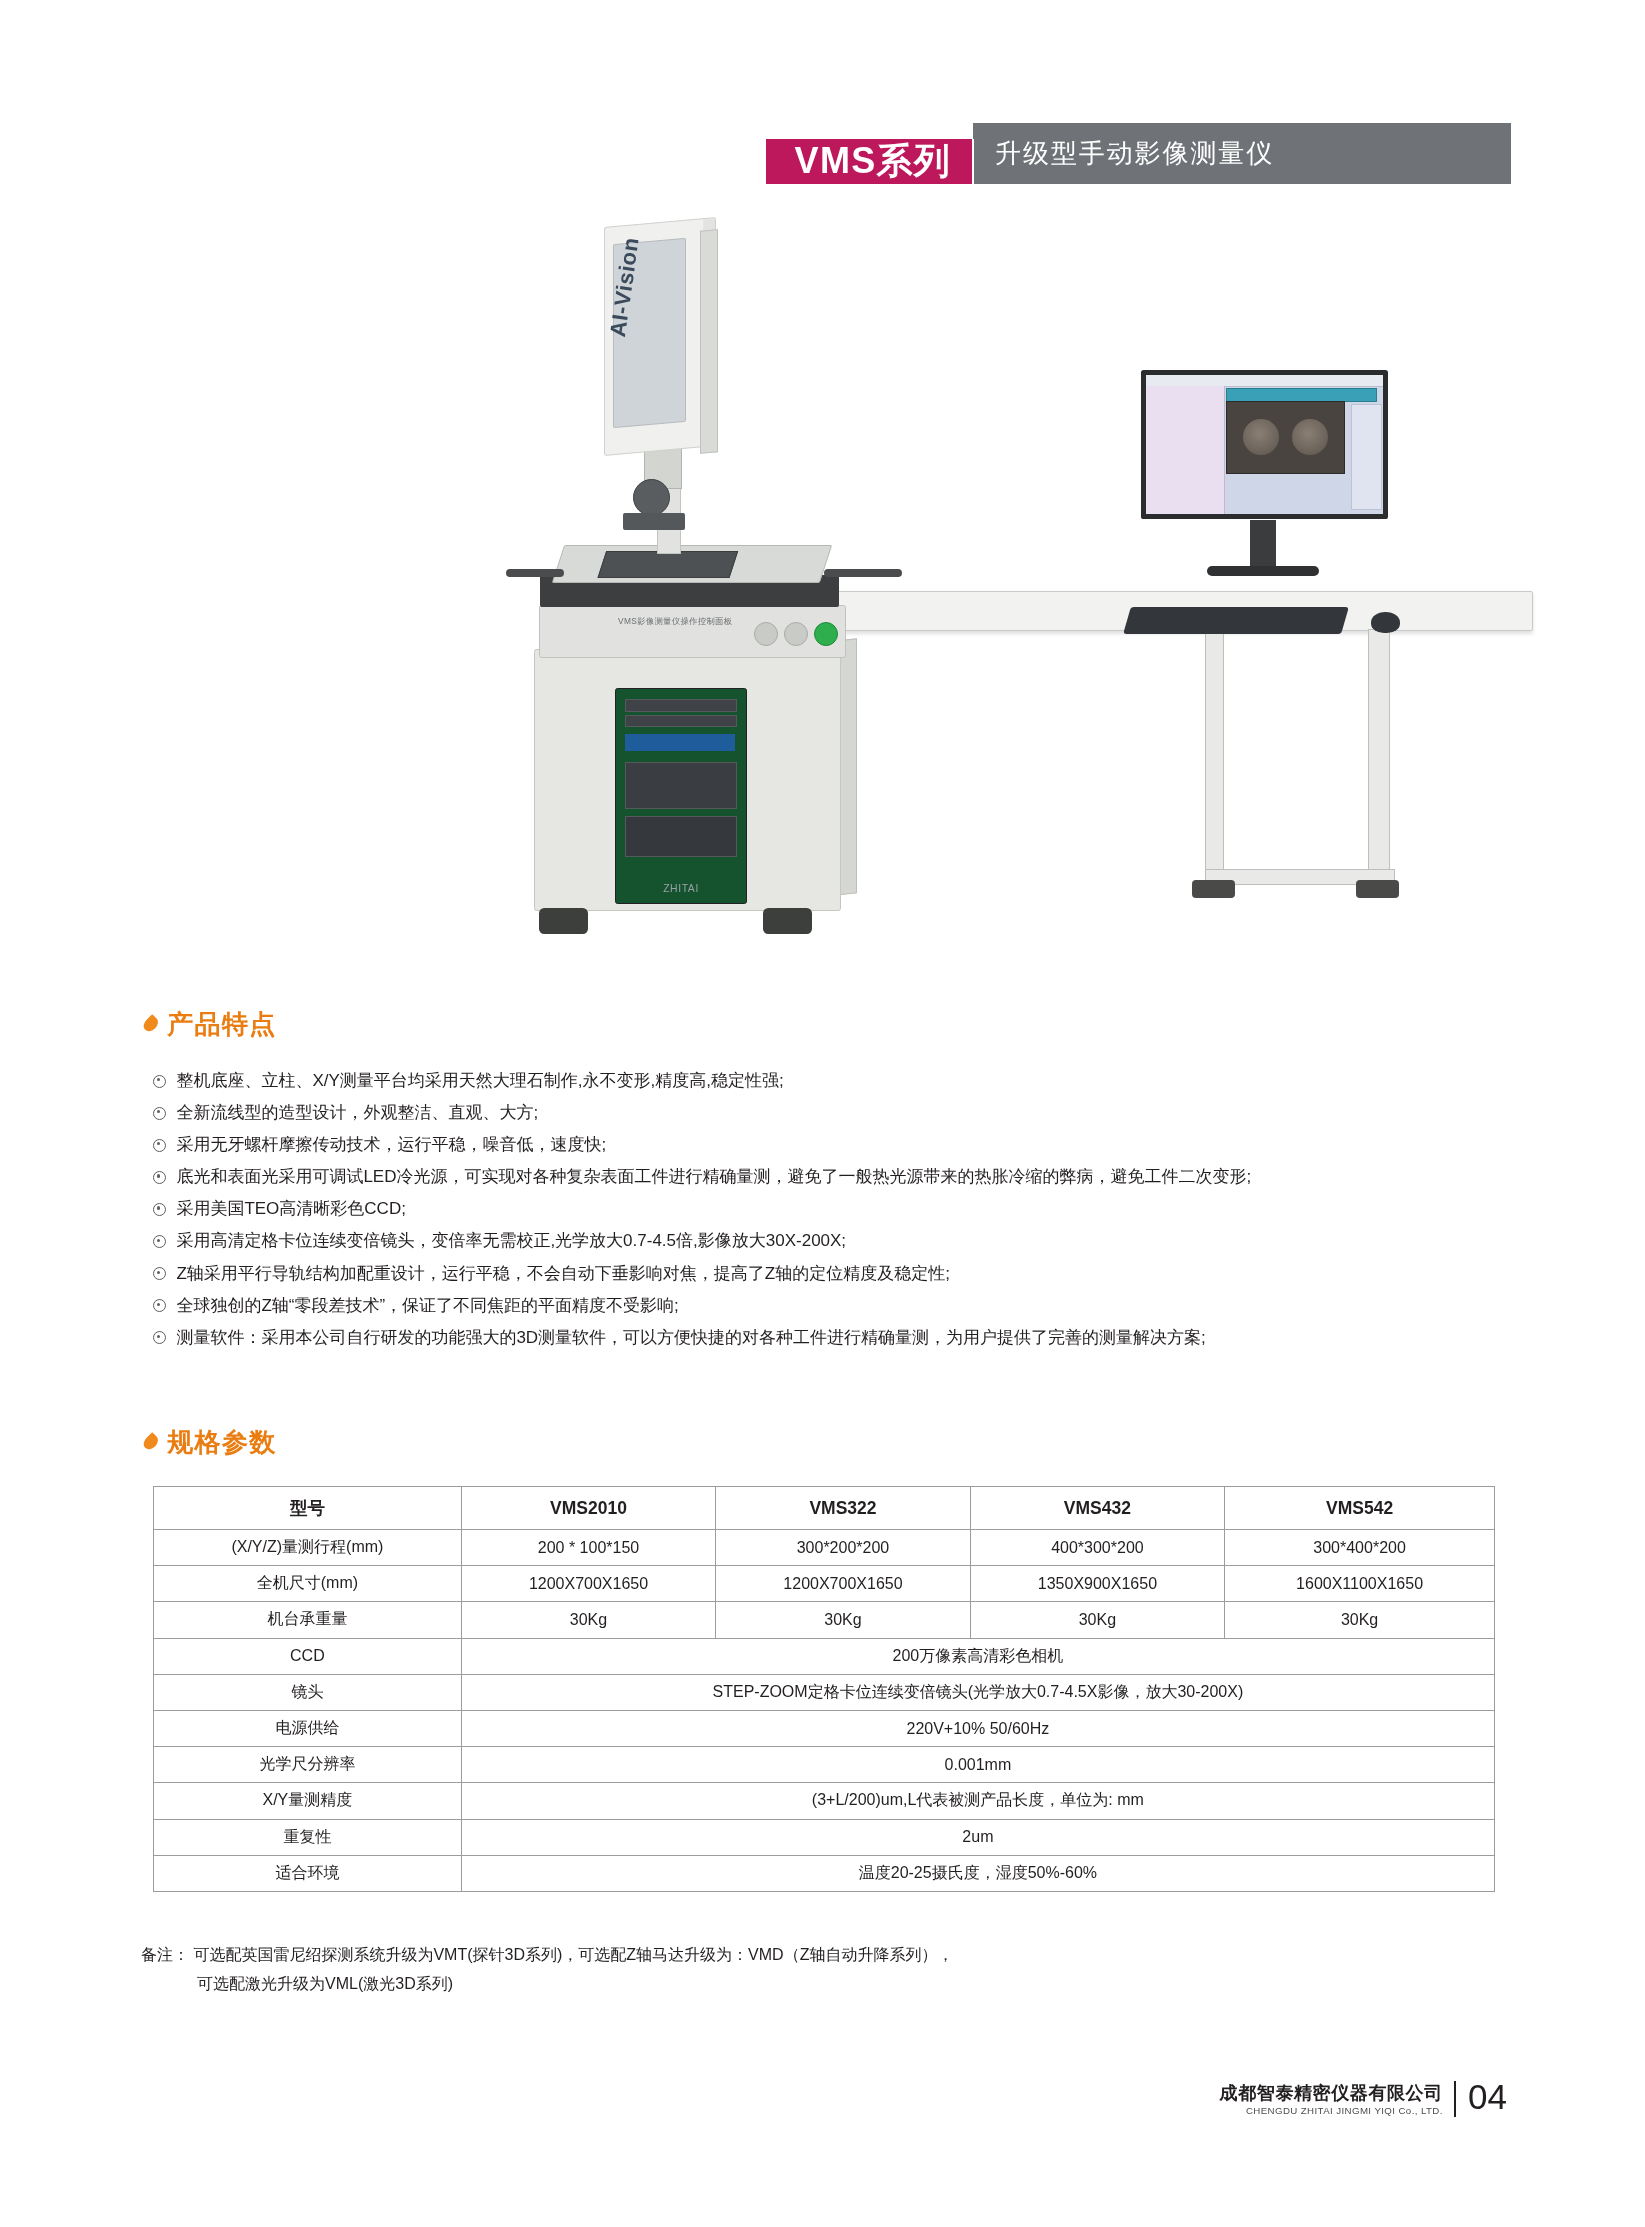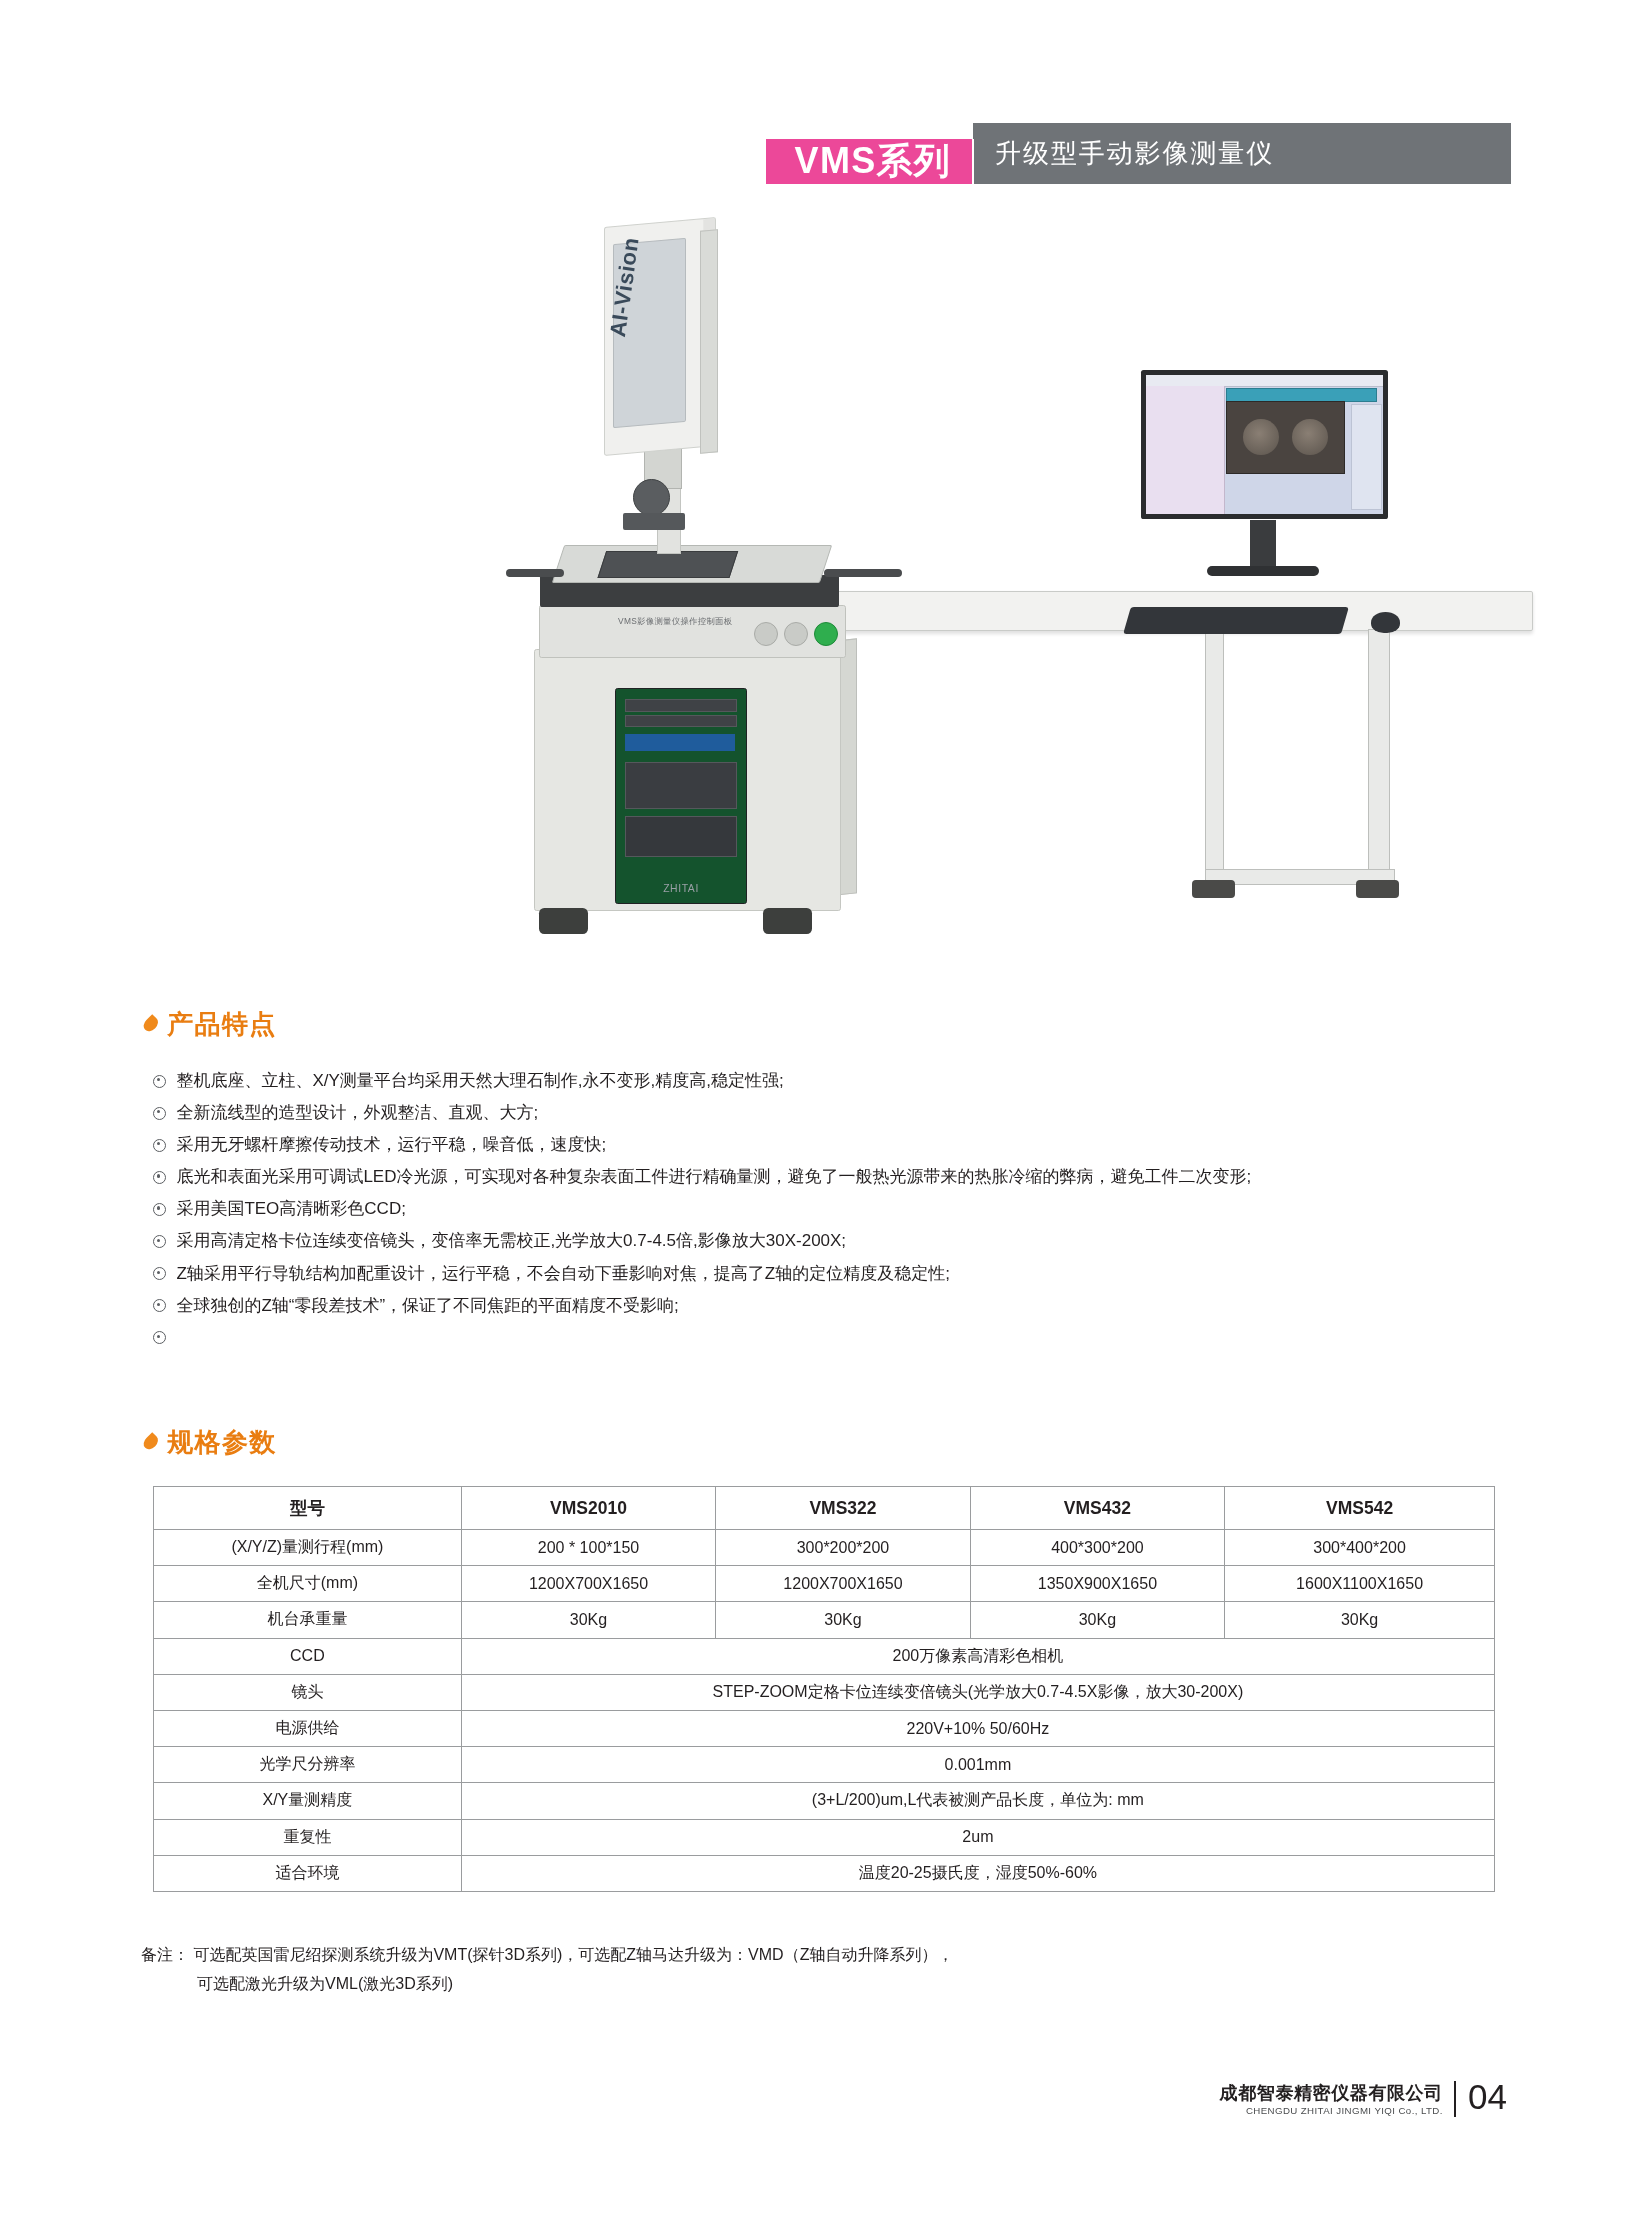--- a/index.html
+++ b/index.html
@@ -20,21 +20,21 @@
   .header-banner {
     position: absolute;
     top: 123px;
     left: 766px;
     width: 745px;
     height: 61px;
     display: flex;
     align-items: stretch;
   }
   .banner-blue {
-    background: #ec4899;
+    background: #be185d;
     color: #ffffff;
     font-size: 36px;
     font-weight: bold;
     letter-spacing: 1.3px;
     display: flex;
     align-items: center;
     padding: 0 22px 0 28.6px;
     white-space: nowrap;
     position: relative;
     margin-top: 16px;
@@ -679,20 +679,21 @@
   <div class="feature-item">
     <span class="bullet-ring"></span>
     <span>Z轴采用平行导轨结构加配重设计，运行平稳，不会自动下垂影响对焦，提高了Z轴的定位精度及稳定性;</span>
   </div>
   <div class="feature-item">
     <span class="bullet-ring"></span>
     <span>全球独创的Z轴“零段差技术”，保证了不同焦距的平面精度不受影响;</span>
   </div>
   <div class="feature-item">
     <span class="bullet-ring"></span>
+    <span>测量软件：采用本公司自行研发的功能强大的3D测量软件，可以方便快捷的对各种工件进行精确量测，为用户提供了完善的测量解决方案;</span>
   </div>
 </div>
 
 <div class="section-heading" style="top:1425px; left:144px;">
   <span class="flame-icon"></span>
   <span class="section-title">规格参数</span>
 </div>
 
 <div class="spec-wrap">
   <table class="spec">

